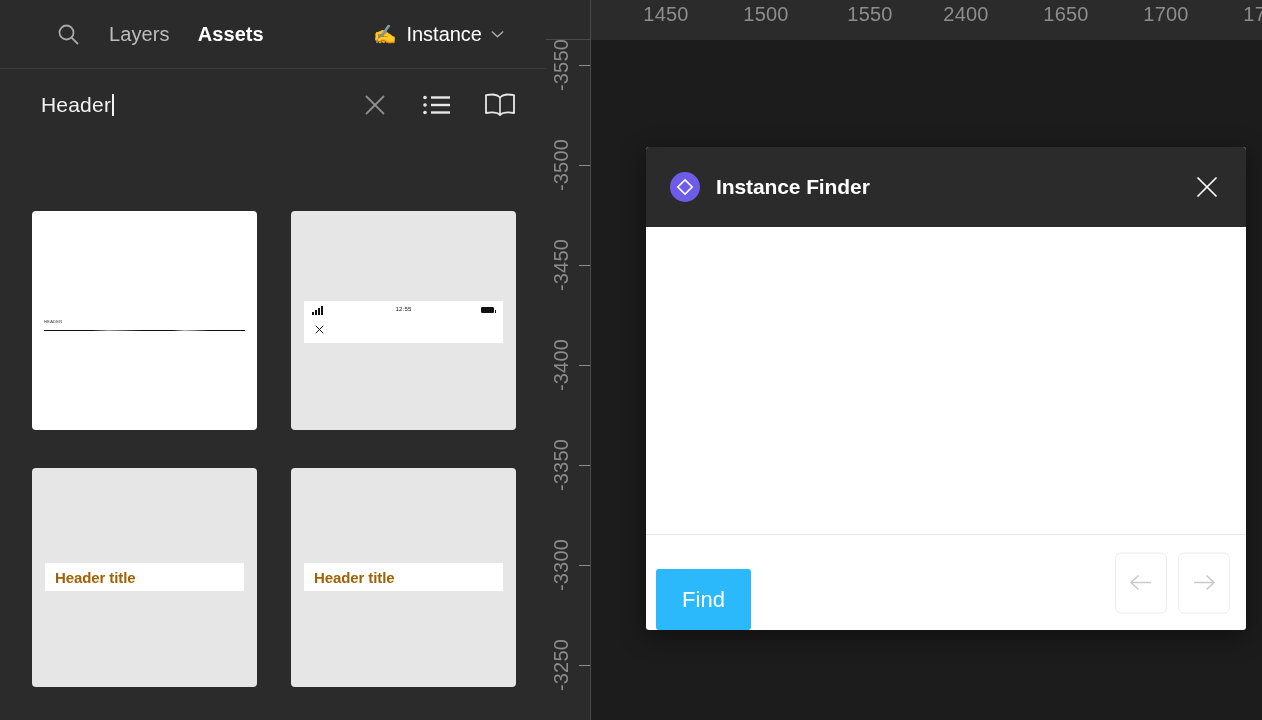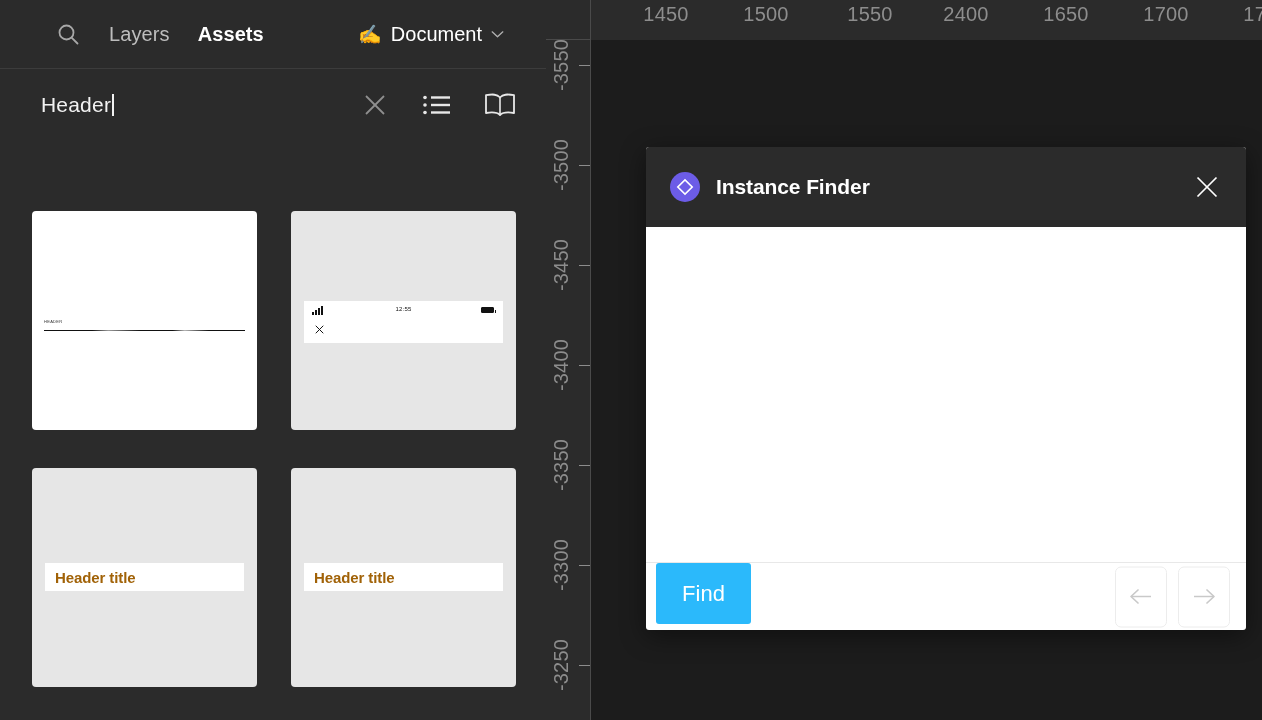--- a/index.html
+++ b/index.html
@@ -181,22 +181,22 @@
   .dialog-title {
     margin-left:16px; font-size:21px; font-weight:bold; color:#ffffff;
     letter-spacing:-.1px;
   }
   .dialog-close {
     position:absolute; right:26px; top:50%; transform:translateY(-50%);
     width:26px; height:26px; display:flex; align-items:center; justify-content:center;
   }
   .dialog-body { flex:1 1 auto; background:#ffffff; }
   .dialog-footer {
-    flex:0 0 auto; height:68px; border-top:1px solid #e8e8e8;
-    display:flex; align-items:flex-start; padding:0 20px 0 10px; position:relative;
+    flex:0 0 auto; height:96px; border-top:1px solid #e8e8e8;
+    display:flex; align-items:flex-end; padding:0 20px 0 10px; position:relative;
   }
   .find-btn {
     margin-left:0; width:95px; height:61px; background:#2bb9fb;
     border:none; border-radius:3px; color:#ffffff; font-size:22px;
     font-family:"Liberation Sans", sans-serif; cursor:pointer;
   }
   .scope-select {
     margin-left:17px; width:246px; height:61px; background:#ffffff;
     border:1px solid #dcdcdc; border-radius:4px;
     display:flex; align-items:center; justify-content:space-between;
@@ -225,21 +225,21 @@
         <svg width="24" height="24" viewBox="0 0 24 24" fill="none">
           <circle cx="10.5" cy="10.5" r="7" stroke="#a8a8a8" stroke-width="1.8"></circle>
           <line x1="15.6" y1="15.6" x2="21.5" y2="21.5" stroke="#a8a8a8" stroke-width="1.8" stroke-linecap="round"></line>
         </svg>
       </div>
       <div class="tab">Layers</div>
       <div class="tab active">Assets</div>
 
       <div class="register">
         <span class="register-emoji">✍️</span>
-        <span class="register-label">Document</span>
+        <span class="register-label">Instance</span>
         <svg class="chev-down" viewBox="0 0 14 9" fill="none">
           <path d="M1 1.5 L7 7 L13 1.5" stroke="#b0b0b0" stroke-width="1.5" stroke-linecap="round" stroke-linejoin="round"></path>
         </svg>
       </div>
     </div>
 
     <div class="search-row">
       <div class="search-field">
         <span class="search-text">Header</span>
           <span class="caret"></span>

